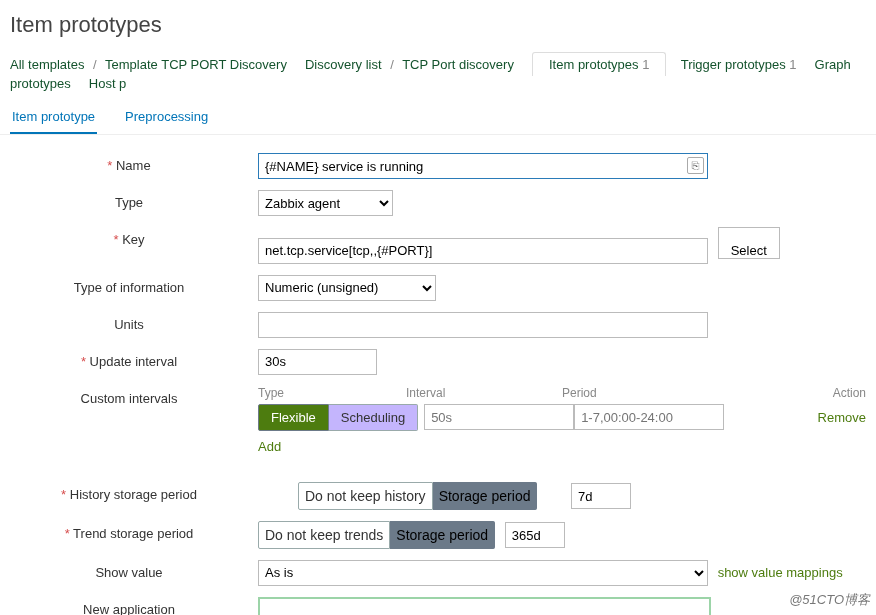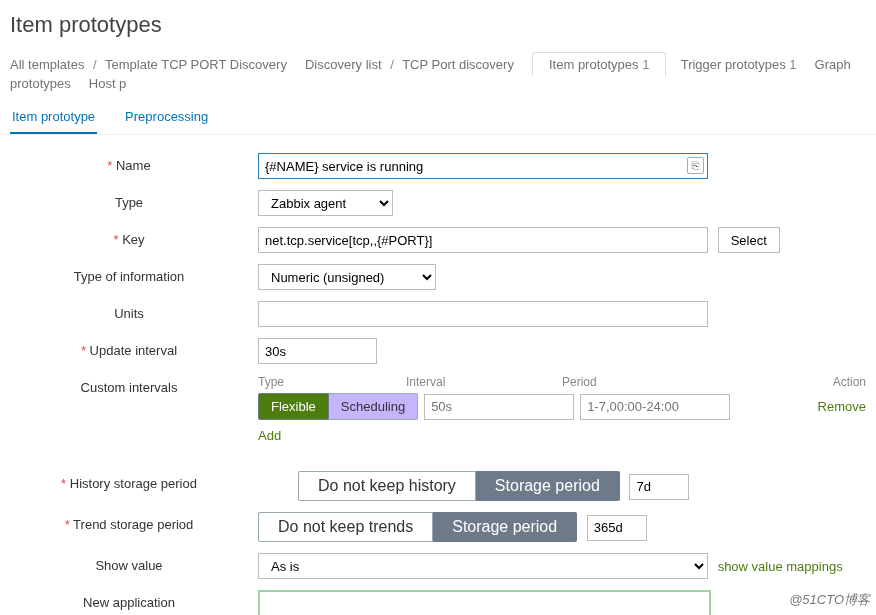--- a/index.html
+++ b/index.html
@@ -1,58 +1,58 @@
 <!DOCTYPE html>
 <html><head>
 <meta charset="utf-8">
 <style>
   * { box-sizing: border-box; margin: 0; padding: 0; }
   body { font-family: Arial, sans-serif; font-size: 13px; color: #333; background: #fff; width: 876px; }
   .header { padding: 12px 10px 14px; font-size: 22px; color: #444; }
   .breadcrumbs { padding: 0 10px 10px; font-size: 13px; }
-  .breadcrumbs a { color: #737373; text-decoration: none; cursor: pointer; }
+  .breadcrumbs a { color: #14532d; text-decoration: none; cursor: pointer; }
   .breadcrumbs .sep { color: #888; margin: 0 5px; }
   .breadcrumbs .count { color: #888; }
   .breadcrumbs .active-crumb { display: inline-block; border: 1px solid #ddd; border-bottom: none; border-radius: 3px 3px 0 0; padding: 4px 16px; background: #fff; }
   .tabs { display: flex; padding: 0 10px; border-bottom: 1px solid #eee; }
   .tab { padding: 8px 2px; margin-right: 26px; color: #0275b8; cursor: pointer; }
   .tab.active { border-bottom: 2px solid #0275b8; }
   .form { padding: 18px 10px 10px; }
   .row { display: flex; align-items: flex-start; margin-bottom: 11px; }
   .label { width: 248px; text-align: center; padding-right: 10px; padding-top: 5px; color: #333; }
   .req::before { content: "* "; color: #d64c4c; }
   .field { flex: 1; }
   input[type=text] { border: 1px solid #bbb; padding: 4px 6px; font-size: 13px; height: 26px; }
   input.name-input { width: 450px; border: 1px solid #2a7bb8; }
   input.key-input { width: 450px; }
   input.sm { width: 119px; }
-  select { border: 1px solid #bbb; padding: 3px 8px; font-size: 13px; height: 26px; background: #fff; }
+  select { border: 1px solid #bbb; padding: 3px 2px; font-size: 13px; height: 26px; background: #fff; }
   select.type-sel { width: 135px; }
   select.info-sel { width: 178px; }
   select.showval-sel { width: 450px; }
-  .btn { border: 1px solid #bbb; background: #fff; padding: 4px 12px; font-size: 13px; height: 26px; cursor: pointer; margin-left: 6px; }
+  .btn { border: 1px solid #bbb; background: #fff; padding: 15px 12px; font-size: 13px; height: 26px; cursor: pointer; margin-left: 6px; }
   .link { color: #4d7c0f; text-decoration: none; cursor: pointer; }
   .ci-box { width: 532px; }
   .ci-head { display: flex; color: #888; font-size: 12px; margin-bottom: 4px; }
   .ci-col-type { width: 148px; }
   .ci-col-int { width: 156px; }
   .ci-col-per { width: 160px; }
   .ci-col-act { flex: 1; text-align: right; }
   .ci-row { display: flex; align-items: center; margin-bottom: 8px; }
   .seg { display: inline-flex; }
   .seg-btn { border: 1px solid #9aa; padding: 5px 12px; font-size: 13px; cursor: pointer; background: #c4b5fd; }
   .seg-btn.active { background: #4d7c0f; color: #fff; border-color: #6c7a89; }
   .seg .seg-btn:first-child { border-radius: 2px 0 0 2px; }
   .seg .seg-btn:last-child { border-radius: 0 2px 2px 0; border-left: none; }
   input.ci-int { width: 150px; margin-left: 6px; }
-  input.ci-per { width: 150px; margin-left: 6px; }
+  input.ci-per { width: 150px; }
   .ci-remove { flex: 1; text-align: right; }
   .radio-pair { display: inline-flex; margin-right: 6px; }
-  .radio-btn { border: 1px solid #9aa; padding: 5px 19px; font-size: 16px; cursor: pointer; background: #fff; }
-  .radio-btn.active { background: #6c7a89; color: #ffffff; border-color: #6c7a89; }
+  .radio-btn { border: 1px solid #9aa; padding: 5px 6px; font-size: 14px; cursor: pointer; background: #fff; }
+  .radio-btn.active { background: #6c7a89; color: #000000; border-color: #6c7a89; }
   .radio-pair .radio-btn:first-child { border-radius: 2px 0 0 2px; }
   .radio-pair .radio-btn:last-child { border-radius: 0 2px 2px 0; border-left: none; }
   input.newapp { width: 453px; border: 2px solid #9cd4a8; height: 28px; }
   .units-input { width: 450px; }
   .name-wrap { position: relative; display: inline-block; }
   .name-badge { position: absolute; right: 4px; top: 4px; width: 17px; height: 17px; border: 1px solid #aaa; border-radius: 2px; font-size: 10px; line-height: 15px; text-align: center; color: #666; pointer-events: none; }
   .watermark { position: fixed; right: 6px; bottom: 6px; font-style: italic; color: #777; font-size: 13px; }
 </style>
 </head>
 <body>
@@ -160,21 +160,21 @@
     </div>
   </div>
 
   <div class="row" style="margin-top:28px;gap:40px;">
     <div class="label req">History storage period</div>
     <div class="field">
       <span class="radio-pair">
         <span class="radio-btn">Do not keep history</span>
         <span class="radio-btn active">Storage period</span>
       </span>
-      <input type="text" class="sm" style="width: 60px;" value="7d">
+      <input type="text" class="sm" style="width: 60px; margin-left: 24px;" value="7d">
     </div>
   </div>
 
   <div class="row">
     <div class="label req">Trend storage period</div>
     <div class="field">
       <span class="radio-pair">
         <span class="radio-btn">Do not keep trends</span>
         <span class="radio-btn active">Storage period</span>
       </span>

